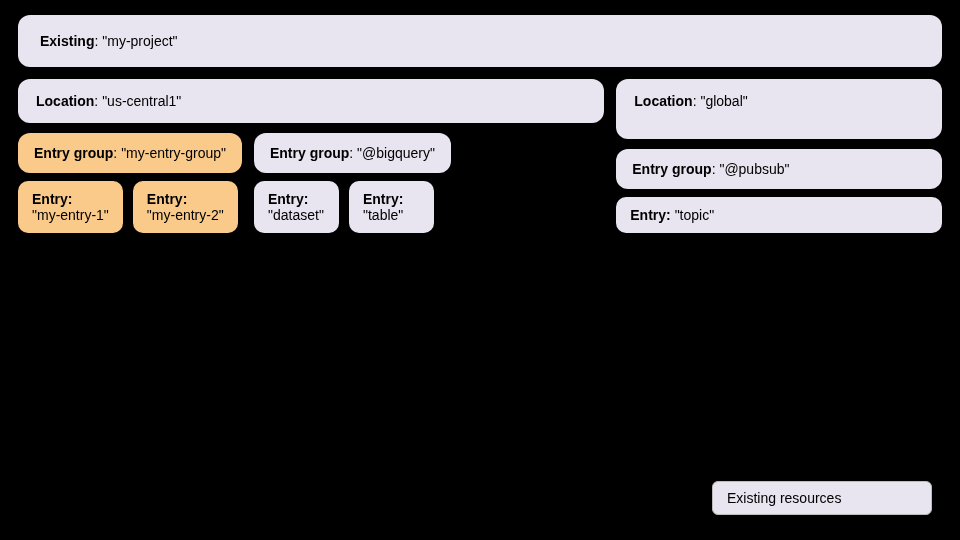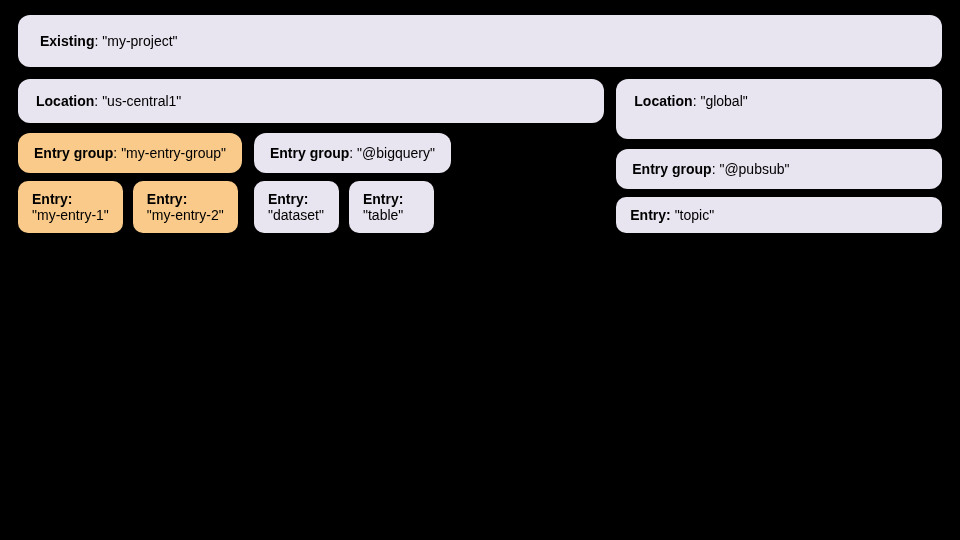--- a/index.html
+++ b/index.html
@@ -215,15 +215,18 @@
           <div class="entry-purple">
             <span class="label-bold">Entry: </span><span>"topic"</span>
           </div>
         </div>
       </div>
     </div>
 
   </div>
 
   <div class="legend">
+    <div class="legend-box legend-existing">
+      <span>Existing resources</span>
+    </div>
   </div>
 
 </div>
 
 </body></html>

